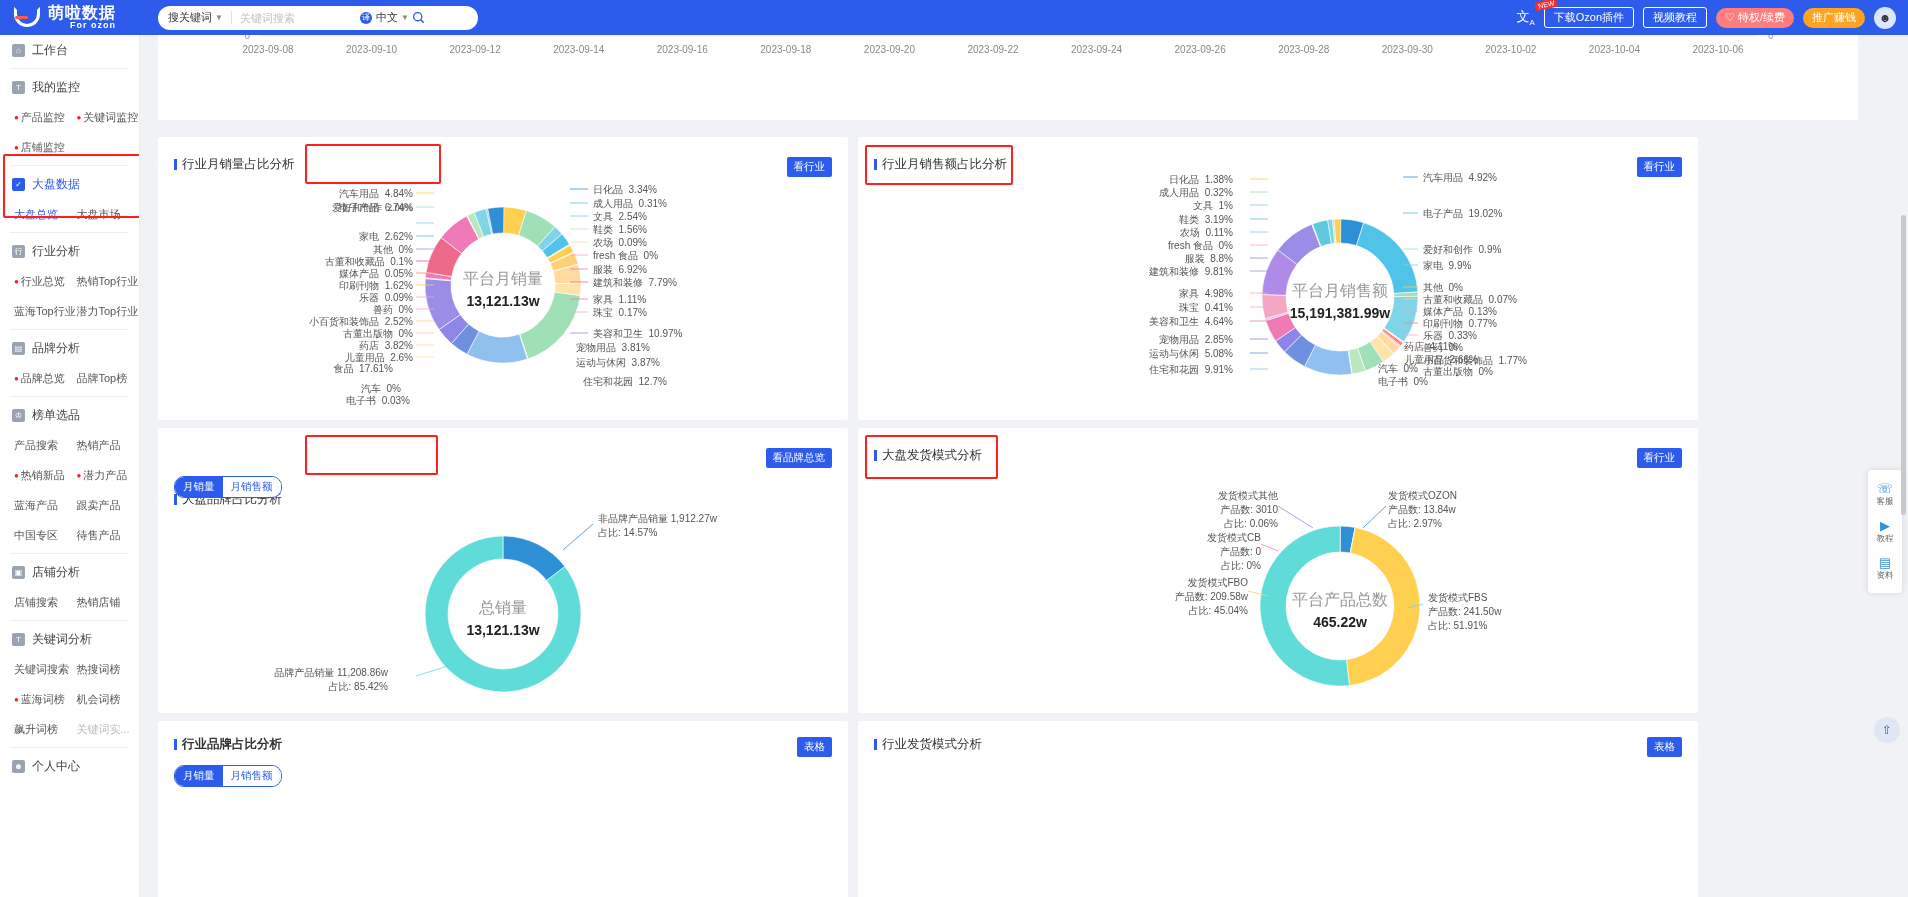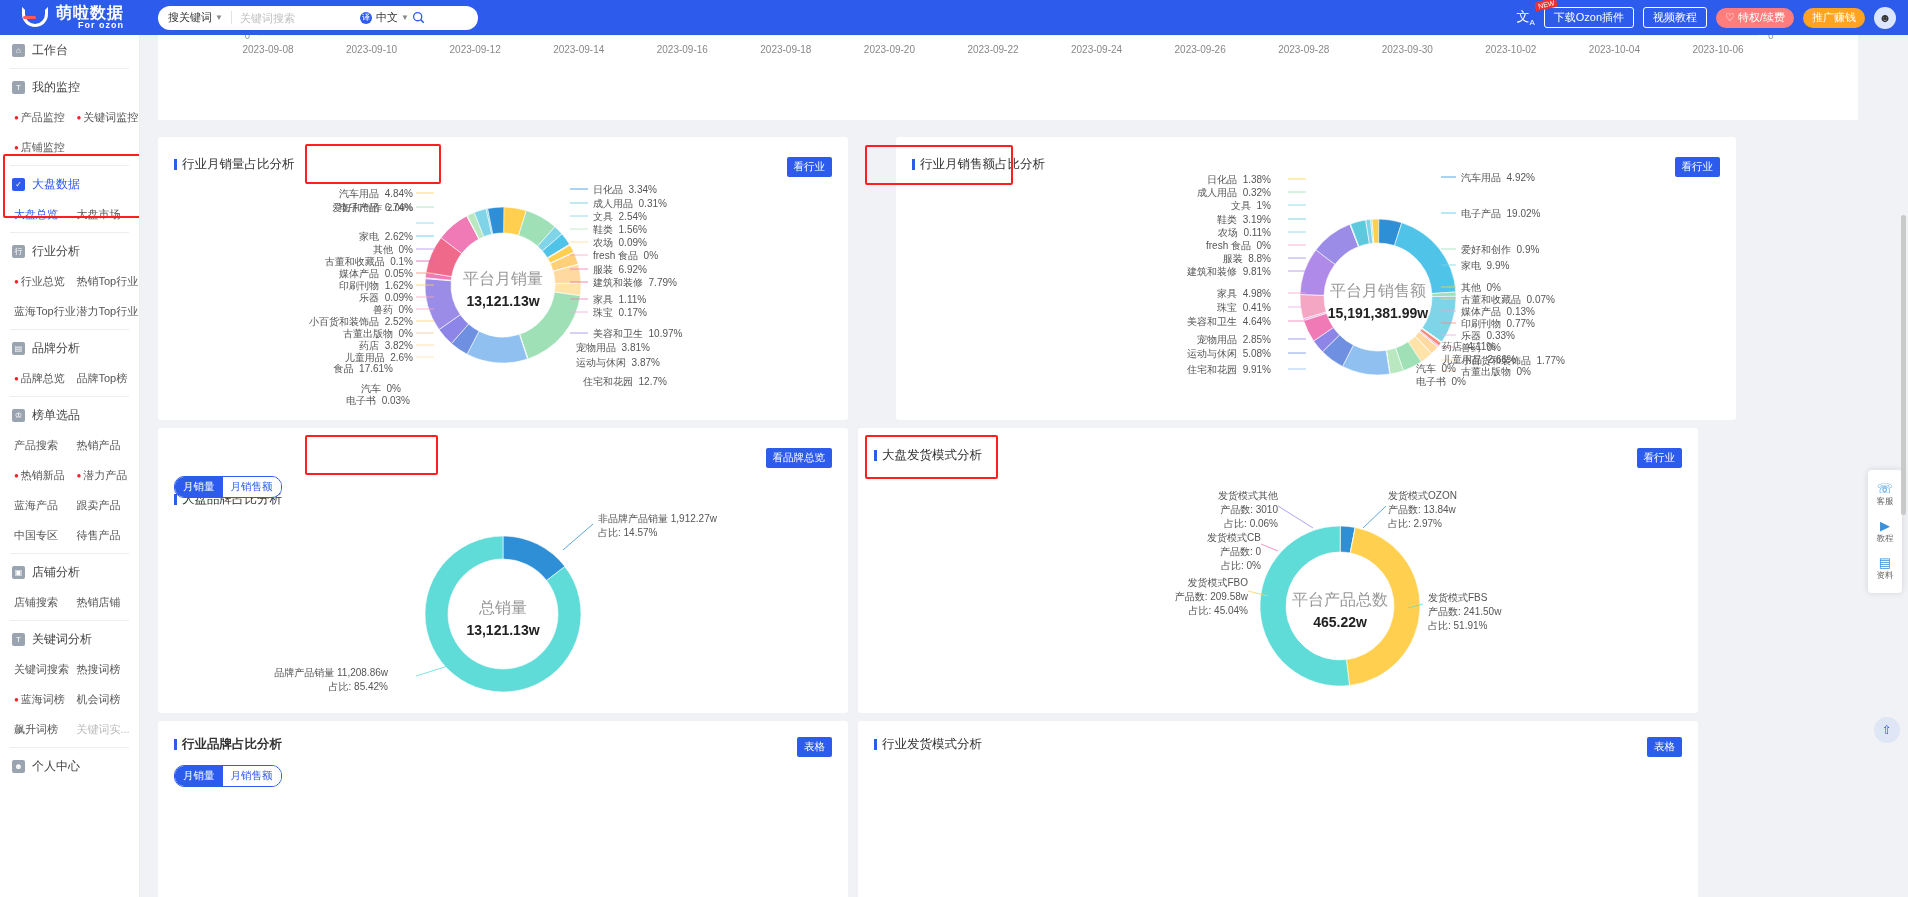--- a/index.html
+++ b/index.html
@@ -8,21 +8,21 @@
     font-family: "Liberation Sans", "DejaVu Sans", sans-serif;
     background:#f0f2f5;
     font-size:12px;
     color:#333;
   }
   
   #topbar {
     position:absolute; top:0; left:0; width:1908px; height:35px;
     background:#2d5ced; display:flex; align-items:center;
   }
-  #logo-area { width:140px; display:flex; align-items:center; padding-left:20px; gap:6px; }
+  #logo-area { width:140px; display:flex; align-items:center; padding-left:12px; gap:6px; }
   .logo-mark { width:30px; height:26px; position:relative; }
   .logo-mark .face {
     position:absolute; left:2px; top:2px; width:26px; height:20px;
     border:3px solid #fff; border-top-color:transparent; border-radius:0 0 16px 16px;
   }
   .logo-mark .dash { position:absolute; left:3px; top:11px; width:13px; height:3px; background:#ff5a4e; border-radius:2px;}
   .logo-text { color:#fff; }
   .logo-text .l1 { font-size:16px; font-weight:bold; letter-spacing:1px; line-height:15px;}
   .logo-text .l2 { font-size:9px; font-weight:bold; letter-spacing:1px; text-align:right; }
   #searchwrap {
@@ -542,21 +542,21 @@
         <div class="chart-label" style="left: auto; top: 197px; right: 455px; text-align: right;">食品&nbsp; 17.61%</div>
         <div class="chart-label" style="left: auto; top: 217px; right: 447px; text-align: right;">汽车&nbsp; 0%</div>
         <div class="chart-label" style="left: auto; top: 229px; right: 438px; text-align: right;">电子书&nbsp; 0.03%</div>
         <div class="chart-label" style="left: 425px; top: 210px;">住宅和花园&nbsp; 12.7%</div>
         <div class="chart-label" style="left: 418px; top: 191px;">运动与休闲&nbsp; 3.87%</div>
         <div class="chart-label" style="left: 418px; top: 176px;">宠物用品&nbsp; 3.81%</div>
       </div>
   </div>
   <div class="hl-box" style="position:absolute; left:165px; top:109px; width:136px; height:40px;"></div>
 
-  <div class="card" style="position:absolute; left:756px; top:102px; width:840px; height:283px;padding-left:40px;">
+  <div class="card" style="position:absolute; left:718px; top:102px; width:840px; height:283px;padding-left:40px;">
     <div class="card-title" style="position:absolute;left:16px;top:19px;">
       <span class="tbar"></span>
       <span>行业月销售额占比分析</span>
     </div>
     <div class="blue-btn" style="right:16px; top:20px;">看行业</div>
     <div id="donut2" style="position:absolute; left:0; top:28px; width:840px; height:250px;">
         <svg width="840" height="250">
           <path d="M482,54 A78,78 0 0 1 505.7600383100367,57.70692778256111 L498.44925729156387,80.56633461869616 A54,54 0 0 0 482,78 Z" fill="#2f8fd6" stroke="#fff" stroke-width="0.6"></path>
           <path d="M505.7600383100367,57.70692778256111 A78,78 0 0 1 559.8370829027878,126.96129727166283 L535.8872112403915,128.51166734192043 A54,54 0 0 0 498.44925729156387,80.56633461869616 Z" fill="#4fc3e8" stroke="#fff" stroke-width="0.6"></path>
           <path d="M559.8370829027878,126.96129727166283 A78,78 0 0 1 559.9974905861835,131.37433055195555 L535.9982627135116,131.56684422827692 A54,54 0 0 0 535.8872112403915,128.51166734192043 Z" fill="#9fe0b6" stroke="#fff" stroke-width="0.6"></path>

